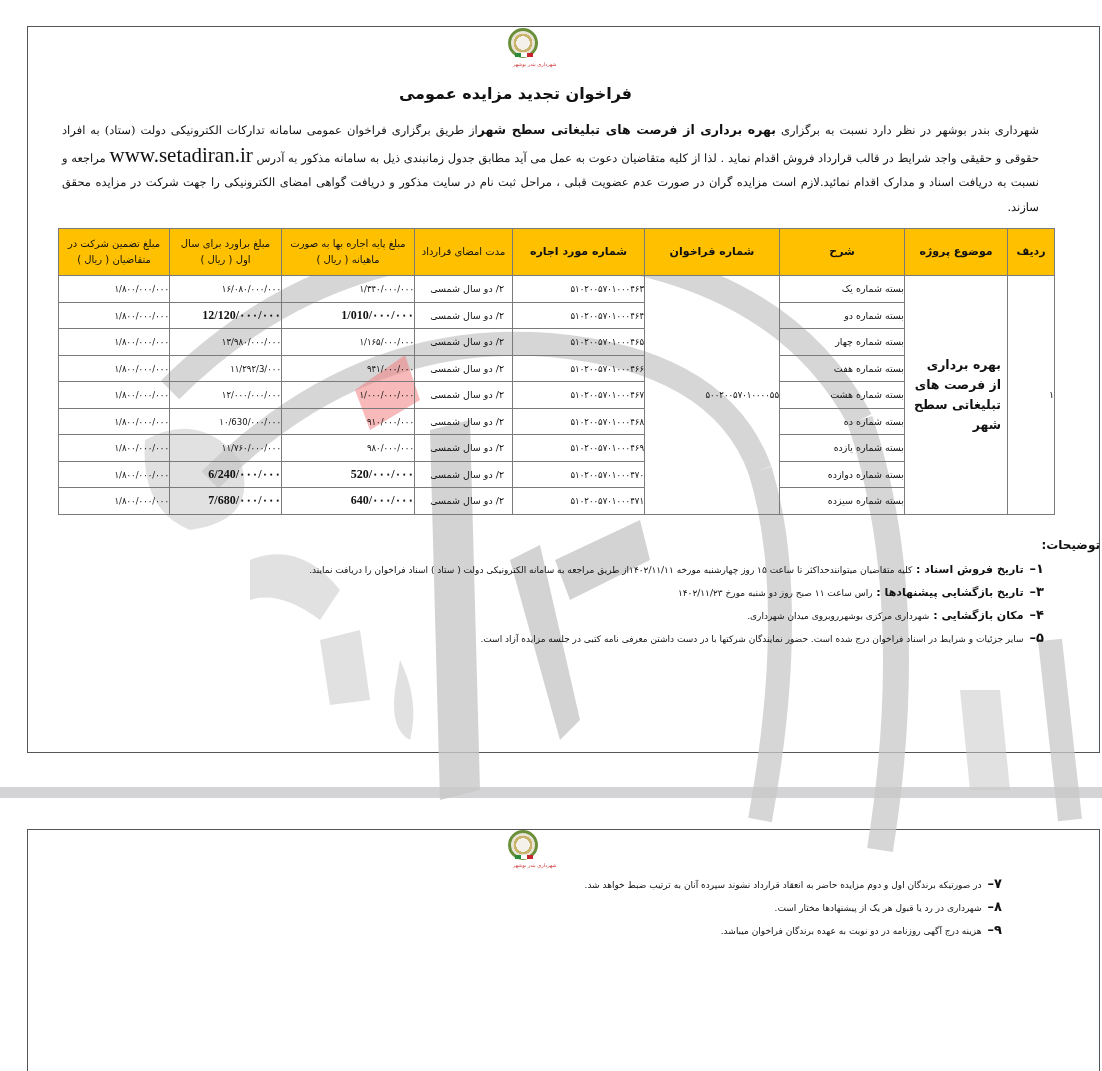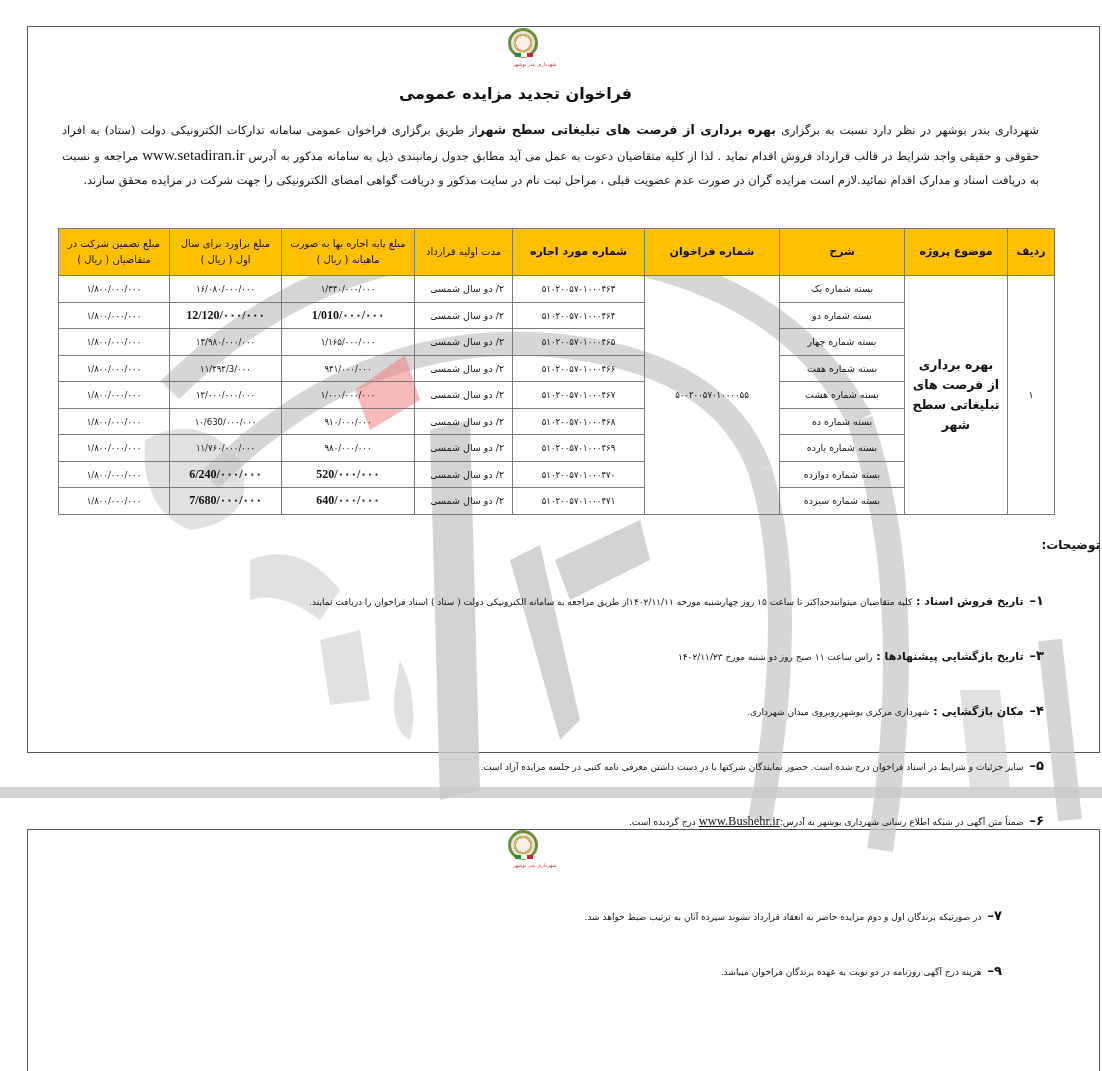--- a/index.html
+++ b/index.html
@@ -9,34 +9,34 @@
   .page2 { top:829px; height:250px; }
   .divider-band { position:absolute; left:0; top:787px; width:1102px; height:11px; background:#d4d4d6; }
 
   .logo { position:absolute; width:30px; height:30px; border-radius:50%; border:3px solid #6a8f3a; box-sizing:border-box; background:radial-gradient(circle at 50% 50%, #f3f1ea 0 40%, #c9b36a 41% 55%, #e9e4d5 56%); }
   .logo::after { content:""; position:absolute; left:4px; bottom:-2px; width:18px; height:4px; background:linear-gradient(90deg,#2a8a3a 0 33%, #ffffff 33% 66%, #c8242b 66%); }
   .logo-caption { position:absolute; font-size:5px; color:#c33; white-space:nowrap; }
 
   .title { position:absolute; top:84px; left:0; width:1031px; text-align:center; font-size:16px; font-weight:bold; direction:rtl; font-family:"DejaVu Sans", sans-serif; }
   .intro { position:absolute; top:118px; left:62px; width:977px; direction:rtl; text-align:justify; font-size:11.5px; line-height:24.5px; font-family:"DejaVu Serif", serif; }
   .intro b { font-family:"DejaVu Sans", sans-serif; font-size:12.5px; }
-  .intro .url { font-family:"Liberation Serif", serif; font-size:15px; direction:ltr; unicode-bidi:embed; }
+  .intro .url { font-family:"Liberation Serif", serif; font-size:21px; direction:ltr; unicode-bidi:embed; }
 
   table.auction { position:absolute; top:228px; left:58px; width:996px; border-collapse:collapse; direction:rtl; table-layout:fixed; }
   table.auction th { background:#ffc000; border:1px solid #7a7a7a; font-size:11px; font-weight:bold; height:46px; padding:0 3px; line-height:16px; font-family:"DejaVu Sans", sans-serif; }
   table.auction th.light { font-weight:normal; font-size:10px; }
-  table.auction td { border:1px solid #7a7a7a; text-align:center; font-size:9.5px; height:25.5px; padding:0; font-family:"DejaVu Sans", sans-serif; white-space:nowrap; background:transparent; }
+  table.auction td { border:1px solid #7a7a7a; font-size:9.5px; height:25.5px; padding:0; font-family:"DejaVu Sans", sans-serif; white-space:nowrap; background:transparent; }
   table.auction td.num { font-family:"DejaVu Sans Condensed","DejaVu Sans", sans-serif; letter-spacing:0.3px; }
   table.auction td.bold { font-weight:bold; font-family:"Liberation Serif", serif; font-size:12px; }
   table.auction td.subject { font-weight:bold; font-size:12.5px; line-height:20px; white-space:normal; padding:0 6px; }
   table.auction td.duration { text-align:right; padding-right:8px; }
 
   .notes-title { position:absolute; top:538px; right:2px; font-size:12px; font-weight:bold; direction:rtl; }
   .notes { position:absolute; right:58px; direction:rtl; font-size:9px; line-height:22px; font-family:"DejaVu Sans", sans-serif; }
-  .notes .item { white-space:nowrap;margin-top:32px; }
+  .notes .item { white-space:nowrap; }
   .notes .n { font-weight:bold; font-size:13px; margin-left:6px; }
   .notes .lead { font-weight:bold; font-size:11px; }
   .notes .link { font-family:"Liberation Serif", serif; font-size:12.5px; text-decoration:underline; direction:ltr; unicode-bidi:embed; }
   .notes1 { top:558px; }
   .notes2 { top:873px; right:100px; }
 
   
   .watermark { position:absolute; left:0; top:0; width:1102px; height:1071px; pointer-events:none; }
 </style>
 </head>
@@ -89,21 +89,21 @@
       <col style="width:112px">
       <col style="width:111px">
   </colgroup>
   <thead>
     <tr>
       <th>ردیف</th>
       <th>موضوع پروژه</th>
       <th>شرح</th>
       <th>شماره فراخوان</th>
       <th>شماره مورد اجاره</th>
-      <th class="light">مدت اولیه قرارداد</th>
+      <th class="light">مدت امضای قرارداد</th>
       <th class="light">مبلغ پایه اجاره بها به صورت ماهیانه ( ریال )</th>
       <th class="light">مبلغ براورد برای سال اول ( ریال )</th>
       <th class="light">مبلغ تضمین شرکت در متقاضیان ( ریال )</th>
     </tr>
   </thead>
   <tbody>
     <tr>
       <td rowspan="9">۱</td>
       <td rowspan="9" class="subject">بهره برداری از فرصت های تبلیغاتی سطح شهر</td>
       <td>بسته شماره یک</td>
@@ -180,21 +180,21 @@
     </tr>
   </tbody>
 </table>
 
 <div class="notes-title">توضیحات:</div>
 <div class="notes notes1">
   <div class="item"><span class="n">۱–</span><span class="lead">تاریخ فروش اسناد : </span><span>کلیه متقاضیان میتوانندحداکثر تا ساعت ۱۵ روز چهارشنبه مورخه ۱۴۰۲/۱۱/۱۱از طریق مراجعه به سامانه الکترونیکی دولت ( ستاد ) اسناد فراخوان را دریافت نمایند.</span></div>
   <div class="item"><span class="n">۳–</span><span class="lead">تاریخ بازگشایی پیشنهادها : </span><span>راس ساعت ۱۱ صبح روز دو شنبه مورخ ۱۴۰۲/۱۱/۲۳</span></div>
   <div class="item"><span class="n">۴–</span><span class="lead">مکان بازگشایی : </span><span>شهرداری مرکزی بوشهرروبروی میدان شهرداری.</span></div>
   <div class="item"><span class="n">۵–</span><span>سایر جزئیات و شرایط در اسناد فراخوان درج شده است. حضور نمایندگان شرکتها با در دست داشتن معرفی نامه کتبی در جلسه مزایده آزاد است.</span></div>
-  <div class="item"><span class="n">۶–</span><span>ضمناً متن آگهی در شبکه اطلاع رسانی شهرداری بوشهر به آدرس:</span><span class="link">www.Bushehr.ir</span><span> درج گردیده است.</span></div>
 </div>
 
 <div class="logo" style="left:508px; top:830px;"></div>
 <div class="logo-caption" style="left:513px; top:862px;">شهرداری بندر بوشهر</div>
 <div class="notes notes2">
   <div class="item"><span class="n">۷–</span><span>در صورتیکه برندگان اول و دوم مزایده حاضر به انعقاد قرارداد نشوند سپرده آنان به ترتیب ضبط خواهد شد.</span></div>
+  <div class="item"><span class="n">۸–</span><span>شهرداری در رد یا قبول هر یک از پیشنهادها مختار است.</span></div>
   <div class="item"><span class="n">۹–</span><span>هزینه درج آگهی روزنامه در دو نوبت به عهده برندگان فراخوان میباشد.</span></div>
 </div>
 
 </body></html>

